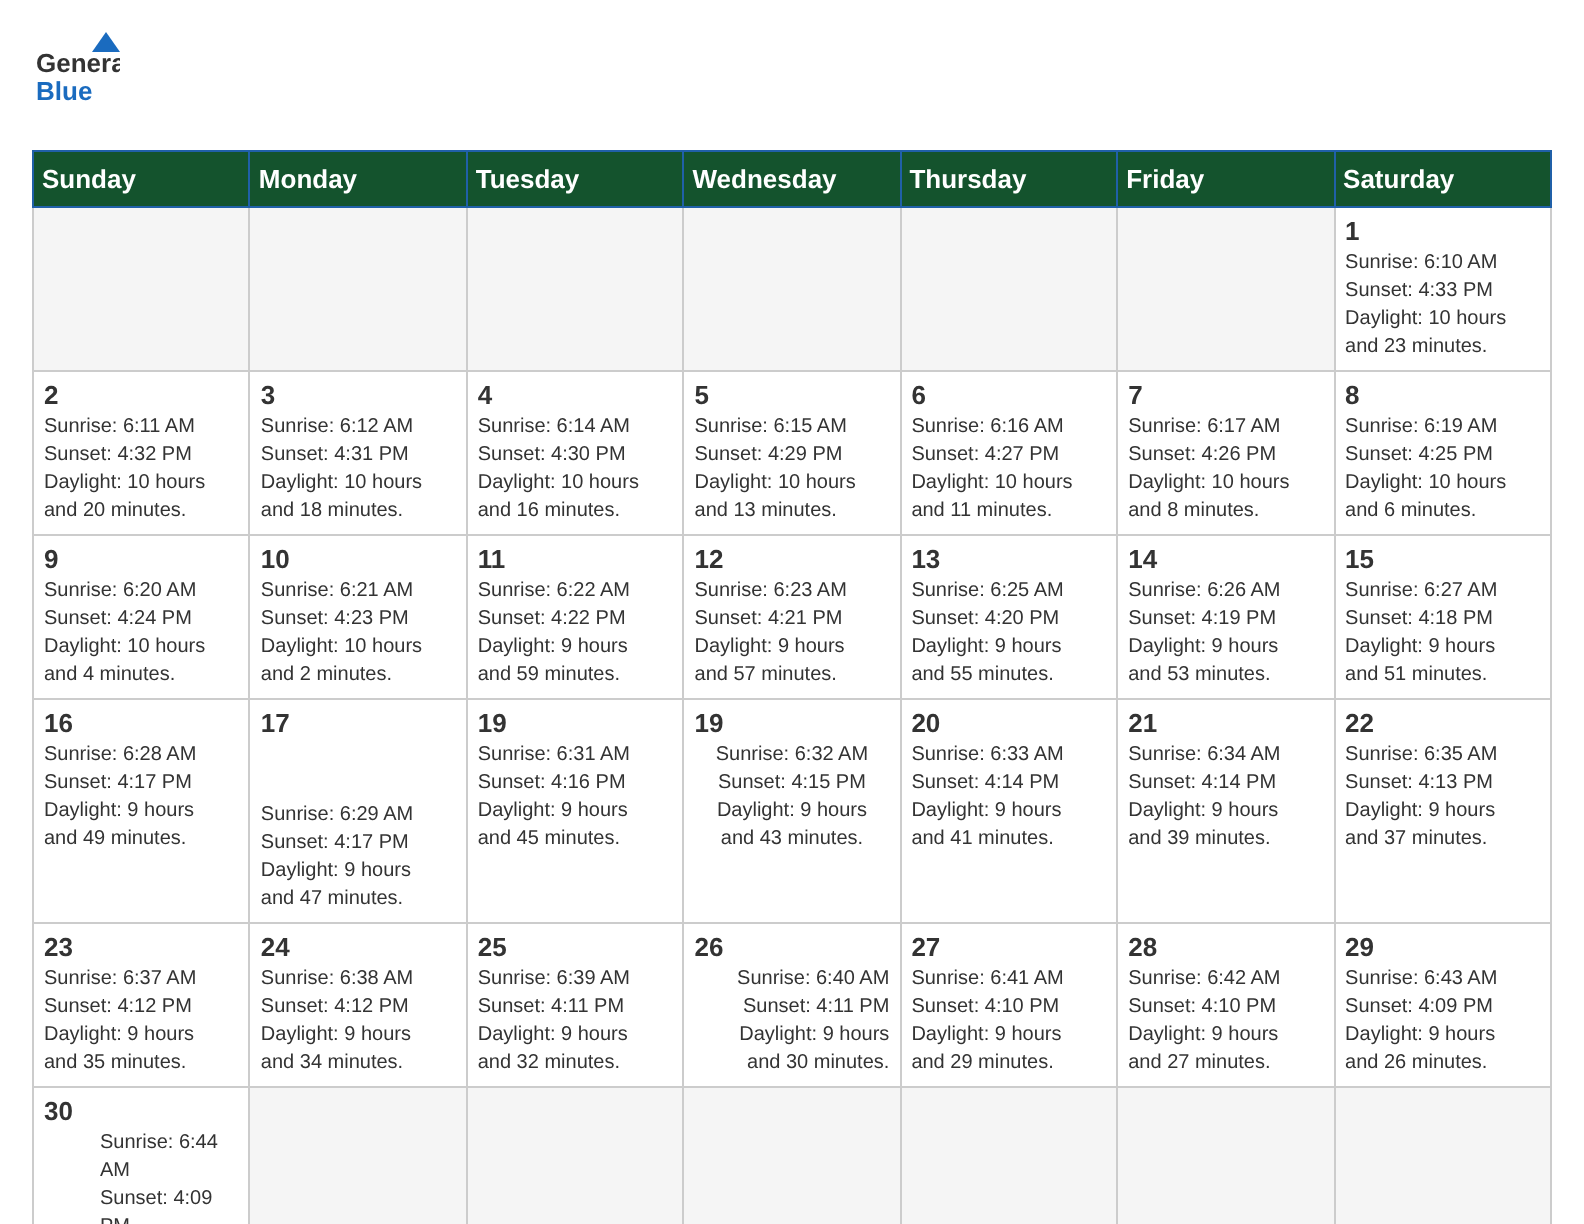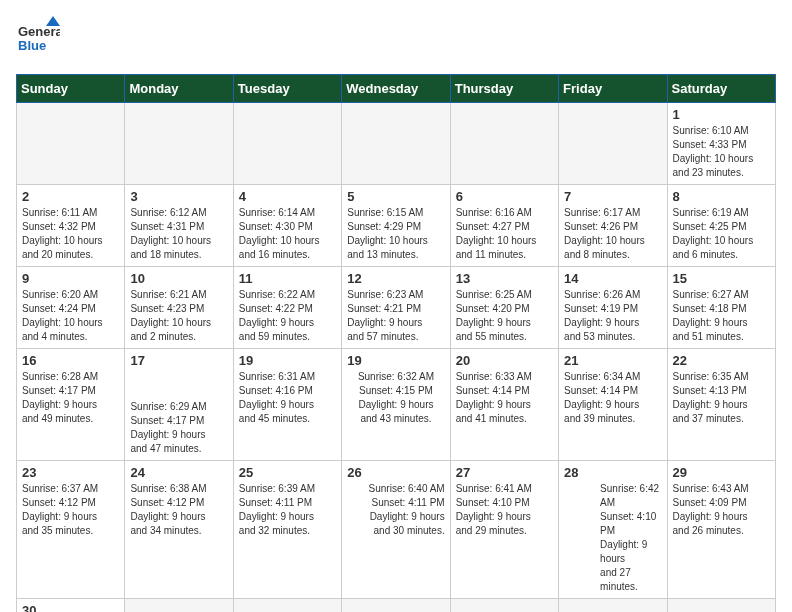--- a/index.html
+++ b/index.html
@@ -316,21 +316,21 @@
         </td>
         <td>
           <span class="day-number">27</span>
           <div class="day-info" style="white-space: pre-line;">Sunrise: 6:41 AM
 Sunset: 4:10 PM
 Daylight: 9 hours
 and 29 minutes.</div>
         </td>
         <td>
           <span class="day-number">28</span>
-          <div class="day-info" style="white-space: pre-line; margin-left: 36px;">Sunrise: 6:42 AM
+          <div class="day-info" style="white-space: pre-line;">Sunrise: 6:42 AM
 Sunset: 4:10 PM
 Daylight: 9 hours
 and 27 minutes.</div>
         </td>
         <td>
           <span class="day-number">29</span>
           <div class="day-info" style="white-space: pre-line;">Sunrise: 6:43 AM
 Sunset: 4:09 PM
 Daylight: 9 hours
 and 26 minutes.</div>

